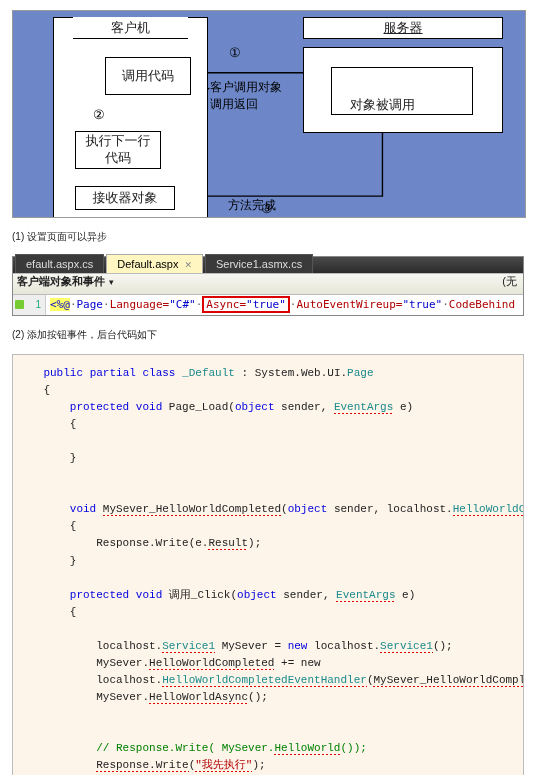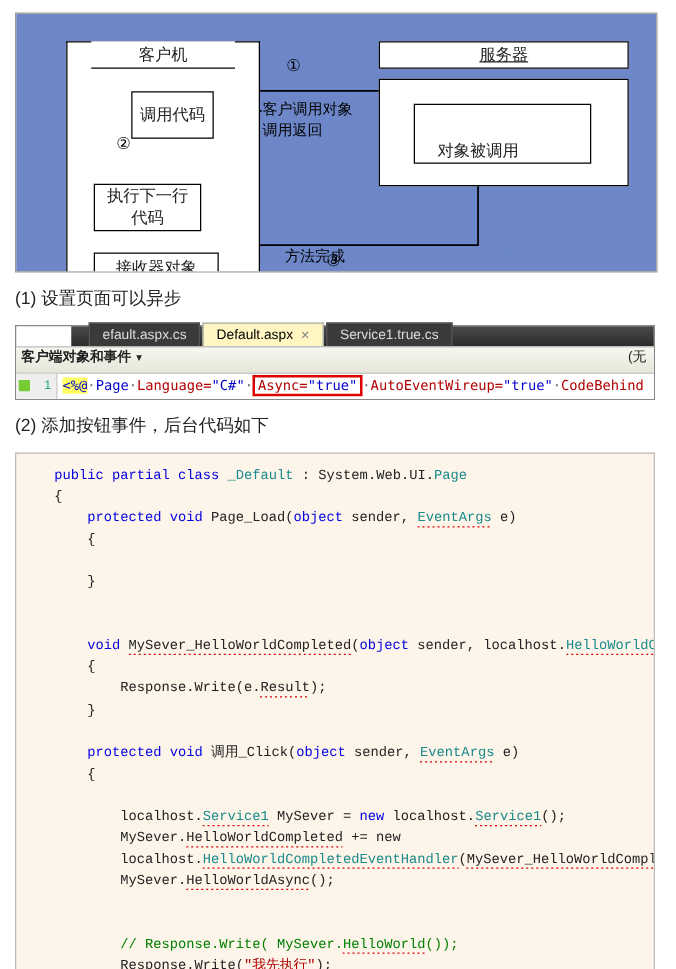--- a/index.html
+++ b/index.html
@@ -28,21 +28,20 @@
   .dbox {
     position: absolute;
     background: #fff;
     border: 1px solid #000;
     font-size: 13px;
     text-align: center;
     display: flex;
     align-items: center;
     justify-content: center;
     box-sizing: border-box;
-    margin-top: 16px;
   }
   .dlabel {
     position: absolute;
     font-size: 12px;
     color: #000;
     white-space: pre;
     margin-top: 16px;
   }
   .circ {
     position: absolute;
@@ -51,38 +50,37 @@
   }
   svg.arrows {
     position: absolute;
     inset: 0;
     width: 100%;
     height: 100%;
   }
 
   
   .caption {
-    font-size: 14px;
+    font-size: 10px;
     margin: 12px 0;
   }
 
   
   .ide {
     border: 1px solid #888;
     width: 512px;
     box-sizing: border-box;
     font-size: 11px;
   }
   .ide-tabs {
     display: flex;
     background: linear-gradient(#4a4a4a, #2b2b2b);
     height: 16px;
     align-items: flex-end;
-    padding-left: 14px;
-    margin-left: 44px;
+    padding-left: 2px;
   }
   .ide-tab {
     padding: 3px 10px;
     color: #ddd;
     background: #3a3a3a;
     border: 1px solid #555;
     border-bottom: none;
     margin-right: 2px;
     font-size: 11px;
     position: relative;
@@ -219,21 +217,21 @@
   <div class="dbox" style="left:40px; top:6px; width:155px; height:200px; border-bottom:none;"></div>
   <div class="dbox" style="left:60px; top:6px; width:115px; height:22px; border-top:none; border-left:none; border-right:none; border-bottom:1px solid #000;">
       <span>客户机</span>
     </div>
 
   <div class="dbox" style="left:290px; top:6px; width:200px; height:22px;text-decoration:underline;">
       <span>服务器</span>
     </div>
   <div class="dbox" style="left:290px; top:36px; width:200px; height:86px;"></div>
 
-  <div class="dbox" style="left:92px; top:46px; width:66px; height:38px;">
+  <div class="dbox" style="left:92px; top:46px; width:86px; height:38px;">
       <span>调用代码</span>
     </div>
   <div class="dbox" style="left:62px; top:120px; width:86px; height:38px; white-space:pre; line-height:1.3;"><span>执行下一行
 代码</span></div>
   <div class="dbox" style="left:62px; top:175px; width:100px; height:24px;">
       <span>接收器对象</span>
     </div>
 
   <div class="dbox" style="left:318px; top:56px; width:142px; height:48px; justify-content:flex-start; padding-left:18px;align-items:flex-end;">
       <span>对象被调用</span>
@@ -247,21 +245,21 @@
   <span class="circ" style="left:80px; top:96px;">②</span>
   <span class="circ" style="left:248px; top:190px;">③</span>
 </div>
 
 <p class="caption">(1) 设置页面可以异步</p>
 
 <div class="ide">
   <div class="ide-tabs">
     <div class="ide-tab"><span>efault.aspx.cs</span></div>
     <div class="ide-tab active"><span>Default.aspx</span><span class="tab-close">✕</span></div>
-    <div class="ide-tab"><span>Service1.true.cs</span></div>
+    <div class="ide-tab"><span>Service1.asmx.cs</span></div>
   </div>
   <div class="ide-bar">
     <span class="dd"><b>客户端对象和事件</b><span class="chev">▾</span></span>
     <span class="dd right"><span>(无</span></span>
   </div>
   <div class="ide-gutter">
     <div class="gut">1</div>
     <div class="codeline"><span class="bg-yel tag">&lt;%@</span><span class="dots">·</span><span class="tag">Page</span><span class="dots">·</span><span class="attr">Language=</span><span class="q">"C#"</span><span class="dots">·</span><span class="boxed"><span class="attr">Async=</span><span class="q">"true"</span></span><span class="dots">·</span><span class="attr">AutoEventWireup=</span><span class="q">"true"</span><span class="dots">·</span><span class="attr">CodeBehind</span></div>
   </div>
 </div>

